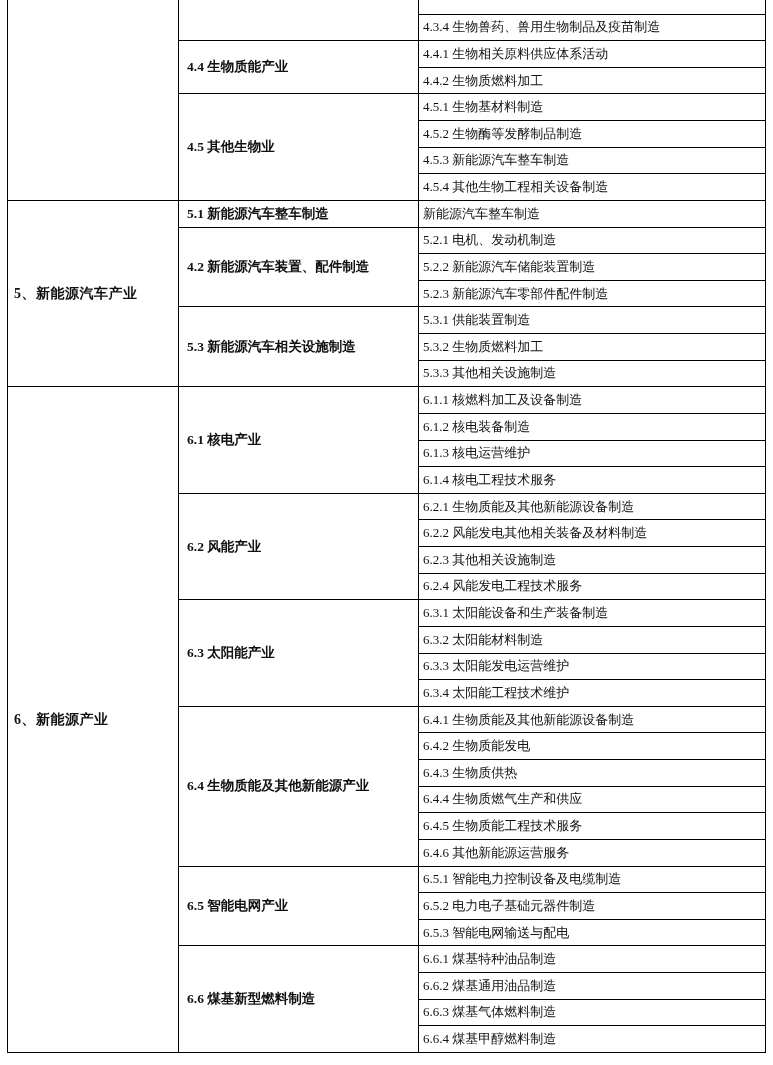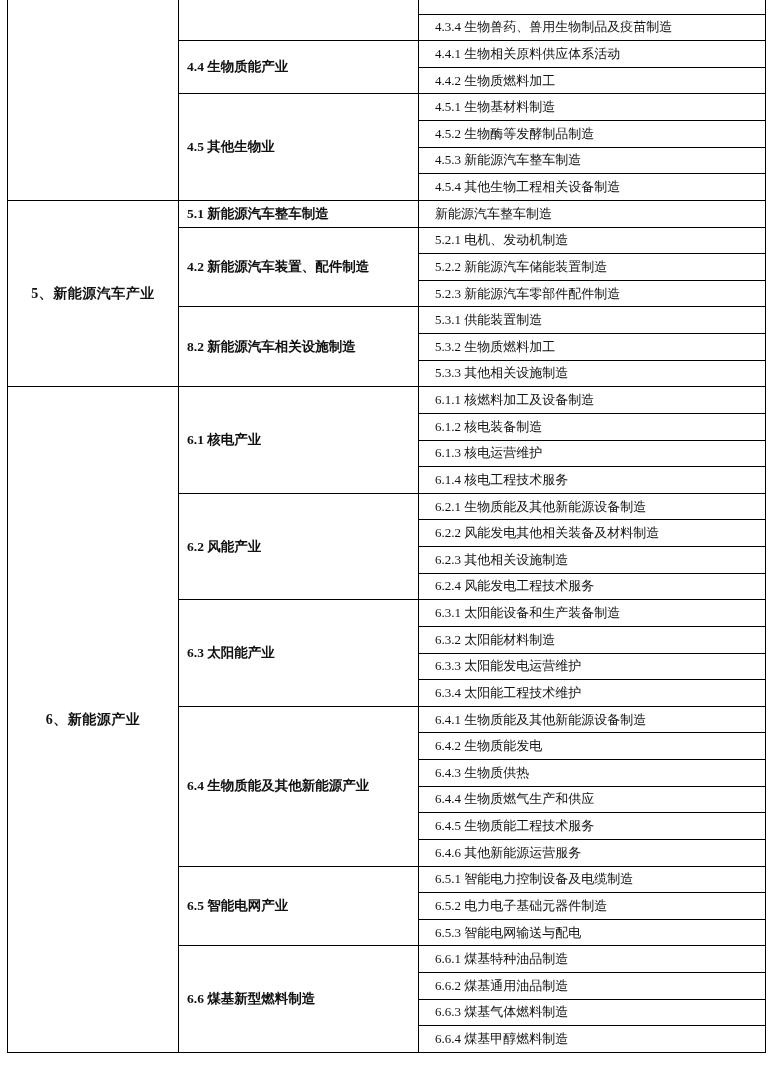--- a/index.html
+++ b/index.html
@@ -21,34 +21,34 @@
     padding:0 6px;
     color:#111;
     vertical-align:middle;
     overflow:hidden;
     white-space:nowrap;
   }
   tr.data-row { height:26.64px; }
   tr.partial-row { height:14px; }
   tr.partial-row > td { border-top:none; }
   td.c1 {
-    text-align:center;
+    text-align:left;
     font-weight:700;
     font-size:14px;
     letter-spacing:0.5px;
   }
   td.c2 {
     font-weight:700;
     font-size:13.5px;
     padding-left:8px;
   }
   td.c3 {
     font-weight:400;
     font-size:13px;
-    padding-left:16px;
+    padding-left:4px;
   }
   .watermark {
     position:absolute;
     left:398px; top:1007px;
     height:42px;
     display:flex;
     align-items:center;
     gap:9px;
     pointer-events:none;
   }
@@ -110,21 +110,21 @@
           <td class="c2" rowspan="3">4.2 新能源汽车装置、配件制造</td>
           <td class="c3">5.2.1 电机、发动机制造</td>
         </tr>
         <tr class="data-row">
           <td class="c3">5.2.2 新能源汽车储能装置制造</td>
         </tr>
         <tr class="data-row">
           <td class="c3">5.2.3 新能源汽车零部件配件制造</td>
         </tr>
         <tr class="data-row">
-          <td class="c2" rowspan="3">8.2 新能源汽车相关设施制造</td>
+          <td class="c2" rowspan="3">5.3 新能源汽车相关设施制造</td>
           <td class="c3">5.3.1 供能装置制造</td>
         </tr>
         <tr class="data-row">
           <td class="c3">5.3.2 生物质燃料加工</td>
         </tr>
         <tr class="data-row">
           <td class="c3">5.3.3 其他相关设施制造</td>
         </tr>
         <tr class="data-row">
           <td class="c1" rowspan="25">6、新能源产业</td>

